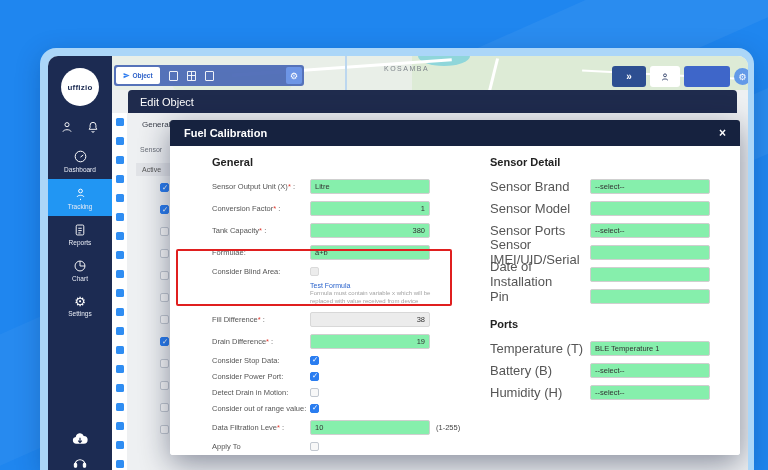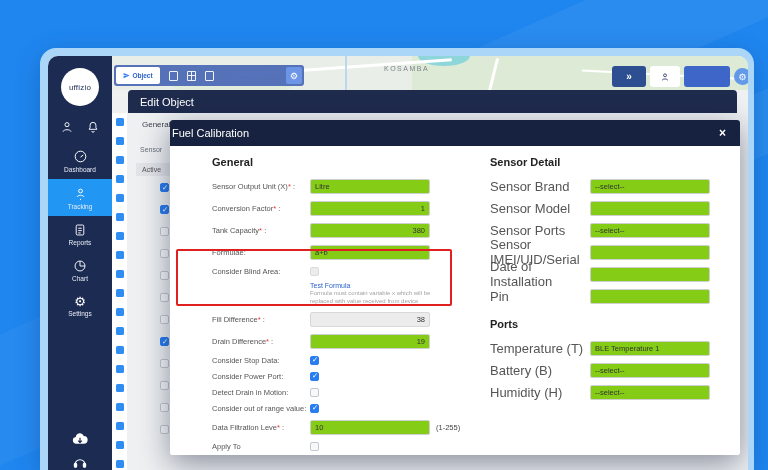--- a/index.html
+++ b/index.html
@@ -14,21 +14,21 @@
   .window{position:absolute;left:40px;top:48px;width:714px;height:422px;
     background:#abd6f8;border-radius:16px 16px 0 0;box-shadow:0 6px 24px rgba(0,40,90,.25);}
   .app{position:absolute;left:8px;top:8px;right:6px;bottom:0;border-radius:10px 10px 0 0;
     overflow:hidden;background:#eef0f2;}
 
   
   .sidebar{position:absolute;left:0;top:0;width:64px;height:100%;background:#1c2b52;
     display:flex;flex-direction:column;align-items:center;}
   .logo{width:38px;height:38px;border-radius:50%;background:#fff;margin-top:12px;
     display:flex;align-items:center;justify-content:center;}
-  .logo span{font-size:8px;font-weight:normal;color:#1c2b52;letter-spacing:.2px;}
+  .logo span{font-size:8px;font-weight:bold;color:#1c2b52;letter-spacing:.2px;}
   .sb-userrow{display:flex;gap:12px;margin-top:14px;margin-bottom:8px;}
   .sb-item{width:64px;display:flex;flex-direction:column;align-items:center;gap:2px;
     padding:7px 0 6px;color:#fff;}
   .sb-item .lbl{font-size:6.5px;color:#e8ecf5;}
   .sb-item.active{background:#2196f3;}
   .sb-spacer{flex:1;}
   .sb-bottom{display:flex;flex-direction:column;align-items:center;gap:10px;padding-bottom:2px;}
   svg.ic{display:block;}
 
   
@@ -88,33 +88,33 @@
   .cb{width:9px;height:9px;box-sizing:border-box;border:1px solid #c2c8d0;border-radius:2px;
     background:#f8f8f8;display:inline-block;position:relative;flex:0 0 auto;}
   .cb.dim{background:#ececec;border-color:#dadada;}
   .cb.checked{background:#2a7df0;border-color:#2a7df0;}
   .cb.checked::after{content:"\2713";position:absolute;left:1px;top:-1.5px;color:#fff;font-size:7.5px;}
 
   
   .modal{position:absolute;left:58px;top:64px;width:570px;height:335px;border-radius:3px;
     background:#fff;box-shadow:0 8px 30px rgba(10,20,50,.45);overflow:hidden;}
   .modal-header{height:26px;background:#16223f;display:flex;align-items:center;}
-  .modal-header .t{color:#fff;font-size:11px;font-weight:normal;margin-left:2px;}
+  .modal-header .t{color:#fff;font-size:11px;font-weight:bold;margin-left:14px;}
   .modal-close{margin-left:auto;margin-right:14px;color:#fff;font-size:12px;font-weight:bold;cursor:default;}
   .modal-body{position:relative;height:309px;background:#fff;}
   .col-left{position:absolute;left:42px;top:10px;width:250px;}
   .col-right{position:absolute;left:320px;top:10px;width:250px;}
   .heading{font-size:11px;font-weight:bold;color:#222;margin-bottom:10px;}
   .frow{display:flex;align-items:center;height:16px;margin-bottom:6px;}
   .frow.cbrow{height:10px;}
   .flabel{flex:0 0 98px;font-size:7.5px;color:#555;}
   .flabel2{flex:0 0 100px;font-size:13px;color:#555;}
   .req{color:#e03b30;}
   .ibox{box-sizing:border-box;width:120px;height:15px;border:1px solid #cfcfcf;border-radius:2px;
-    background:#84cc16;font-size:7.5px;color:#333;line-height:13px;padding:0 4px;overflow:hidden;white-space:nowrap;}
+    background:#86efac;font-size:7.5px;color:#333;line-height:13px;padding:0 4px;overflow:hidden;white-space:nowrap;}
   .ibox.right{text-align:right;}
   .ibox.disabled{background:#ececec;border-color:#d8d8d8;}
   .suffix{font-size:7.5px;color:#444;margin-left:6px;}
   .helper{margin:1px 0 6px 98px;width:140px;}
   .helper .link{font-size:7px;color:#2a63cc;margin-bottom:1px;}
   .helper .h{font-size:6px;line-height:7.5px;color:#a3a3a3;}
   .redbox{position:absolute;left:6px;top:103px;width:272px;height:53px;border:2px solid #e01f1f;
     border-radius:2px;pointer-events:none;z-index:5;}
   .ports-head{margin-top:14px;}
 </style>

